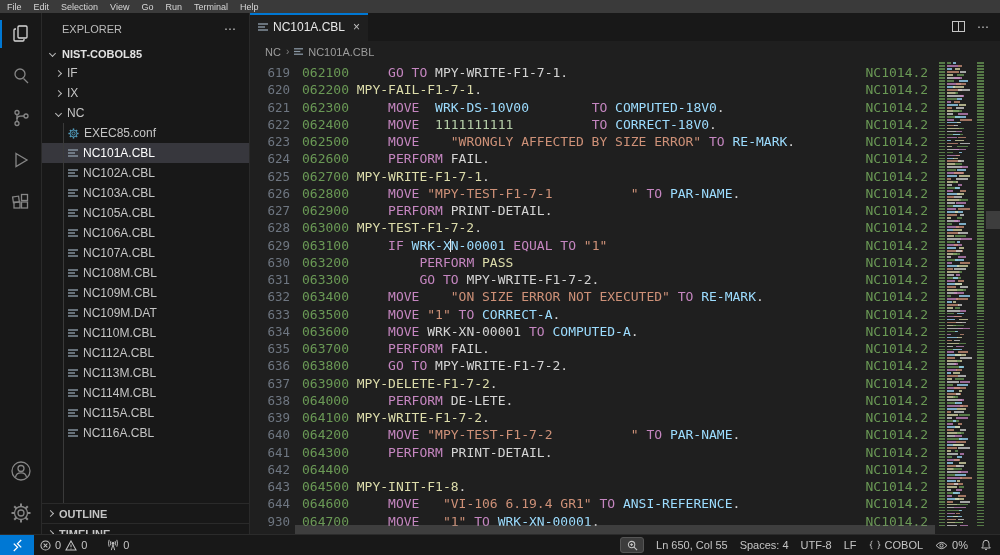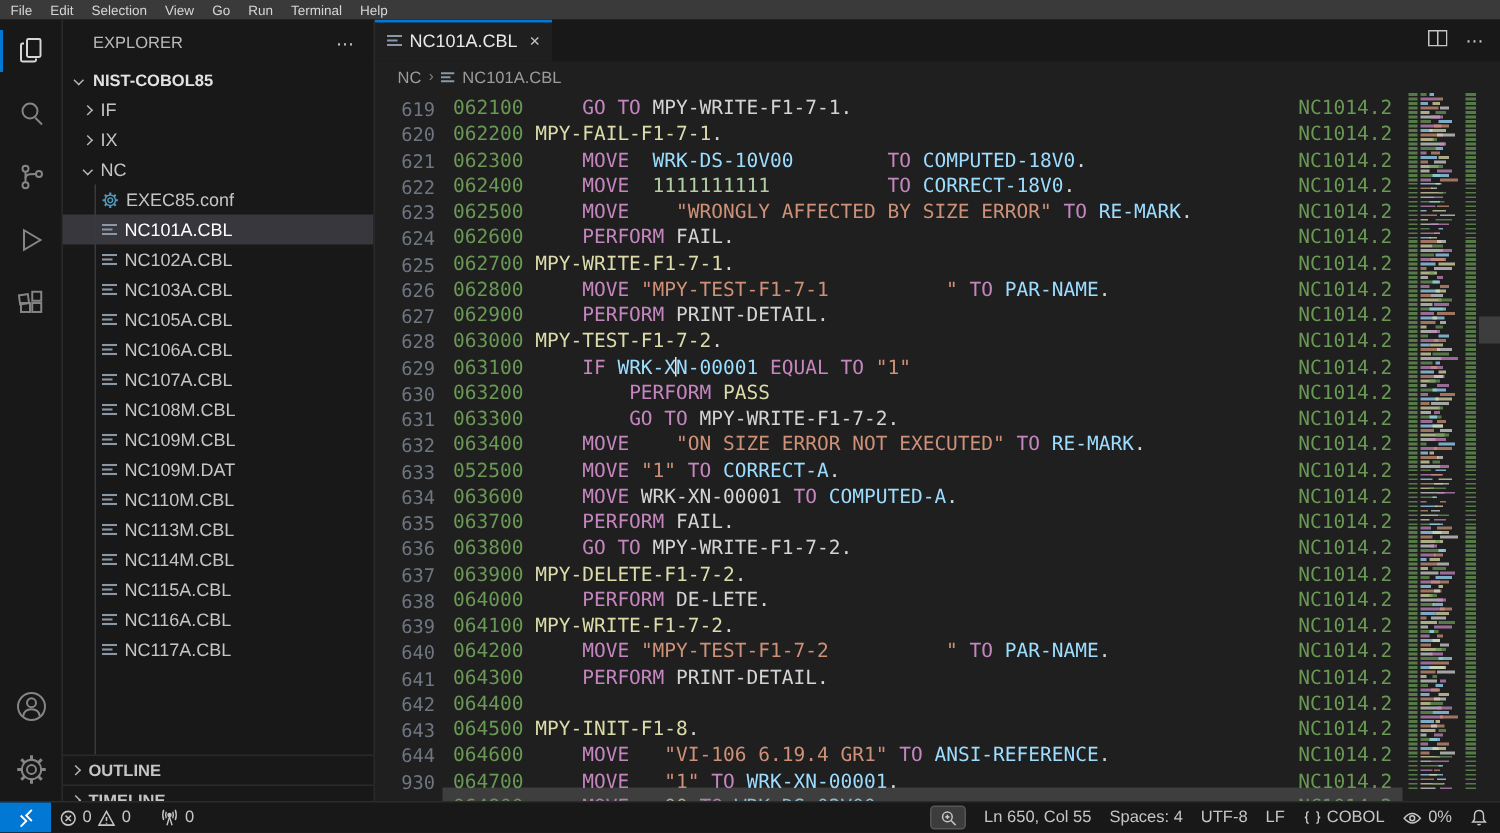--- a/index.html
+++ b/index.html
@@ -307,69 +307,69 @@
         <div class="tree-row file">
           <span class="file-ico">
             <svg width="10" height="10" viewBox="0 0 10 10">
               <g stroke="#8a98a5" stroke-width="1.4" fill="none">
                 <line x1="0" y1="2" x2="10" y2="2"></line>
                 <line x1="0" y1="5" x2="7" y2="5"></line>
                 <line x1="0" y1="8" x2="10" y2="8"></line>
               </g>
             </svg>
           </span>
-          <span>NC113M.CBL</span>
+          <span>NC112A.CBL</span>
         </div>
         <div class="tree-row file">
           <span class="file-ico">
             <svg width="10" height="10" viewBox="0 0 10 10">
               <g stroke="#8a98a5" stroke-width="1.4" fill="none">
                 <line x1="0" y1="2" x2="10" y2="2"></line>
                 <line x1="0" y1="5" x2="7" y2="5"></line>
                 <line x1="0" y1="8" x2="10" y2="8"></line>
               </g>
             </svg>
           </span>
-          <span>NC114M.CBL</span>
+          <span>NC113M.CBL</span>
         </div>
         <div class="tree-row file">
           <span class="file-ico">
             <svg width="10" height="10" viewBox="0 0 10 10">
               <g stroke="#8a98a5" stroke-width="1.4" fill="none">
                 <line x1="0" y1="2" x2="10" y2="2"></line>
                 <line x1="0" y1="5" x2="7" y2="5"></line>
                 <line x1="0" y1="8" x2="10" y2="8"></line>
               </g>
             </svg>
           </span>
-          <span>NC115A.CBL</span>
+          <span>NC114M.CBL</span>
         </div>
         <div class="tree-row file">
           <span class="file-ico">
             <svg width="10" height="10" viewBox="0 0 10 10">
               <g stroke="#8a98a5" stroke-width="1.4" fill="none">
                 <line x1="0" y1="2" x2="10" y2="2"></line>
                 <line x1="0" y1="5" x2="7" y2="5"></line>
                 <line x1="0" y1="8" x2="10" y2="8"></line>
               </g>
             </svg>
           </span>
-          <span>NC116A.CBL</span>
+          <span>NC115A.CBL</span>
         </div>
         <div class="tree-row file">
           <span class="file-ico">
             <svg width="10" height="10" viewBox="0 0 10 10">
               <g stroke="#8a98a5" stroke-width="1.4" fill="none">
                 <line x1="0" y1="2" x2="10" y2="2"></line>
                 <line x1="0" y1="5" x2="7" y2="5"></line>
                 <line x1="0" y1="8" x2="10" y2="8"></line>
               </g>
             </svg>
           </span>
-          <span>NC117A.CBL</span>
+          <span>NC116A.CBL</span>
         </div>
       </div>
     <div class="indent-guide"></div>
     <div class="sb-bottom" style="top:490px">
       <div class="sb-panel">
           <span class="chev right"></span>
           <span>OUTLINE</span>
         </div>
     </div>
     <div class="sb-bottom" style="top:510px">
@@ -428,21 +428,21 @@
         <div class="code-line"><span class="ln">623</span><span class="lc"><span class="s">062500</span><span class="p">     </span><span class="k">MOVE</span><span class="p">    </span><span class="t">"WRONGLY AFFECTED BY SIZE ERROR"</span><span class="p"> </span><span class="k">TO</span><span class="p"> </span><span class="i">RE-MARK</span><span class="p">.</span><span class="marker">NC1014.2</span></span></div>
         <div class="code-line"><span class="ln">624</span><span class="lc"><span class="s">062600</span><span class="p">     </span><span class="k">PERFORM</span><span class="p"> FAIL.</span><span class="marker">NC1014.2</span></span></div>
         <div class="code-line"><span class="ln">625</span><span class="lc"><span class="s">062700</span><span class="p"> </span><span class="f">MPY-WRITE-F1-7-1</span><span class="p">.</span><span class="marker">NC1014.2</span></span></div>
         <div class="code-line"><span class="ln">626</span><span class="lc"><span class="s">062800</span><span class="p">     </span><span class="k">MOVE</span><span class="p"> </span><span class="t">"MPY-TEST-F1-7-1          "</span><span class="p"> </span><span class="k">TO</span><span class="p"> </span><span class="i">PAR-NAME</span><span class="p">.</span><span class="marker">NC1014.2</span></span></div>
         <div class="code-line"><span class="ln">627</span><span class="lc"><span class="s">062900</span><span class="p">     </span><span class="k">PERFORM</span><span class="p"> PRINT-DETAIL.</span><span class="marker">NC1014.2</span></span></div>
         <div class="code-line"><span class="ln">628</span><span class="lc"><span class="s">063000</span><span class="p"> </span><span class="f">MPY-TEST-F1-7-2</span><span class="p">.</span><span class="marker">NC1014.2</span></span></div>
         <div class="code-line"><span class="ln">629</span><span class="lc"><span class="s">063100</span><span class="p">     </span><span class="k">IF</span><span class="p"> </span><span class="i">WRK-X</span><span class="cursor-bar"></span><span class="i">N-00001</span><span class="p"> </span><span class="k">EQUAL TO</span><span class="p"> </span><span class="t">"1"</span><span class="marker">NC1014.2</span></span></div>
         <div class="code-line"><span class="ln">630</span><span class="lc"><span class="s">063200</span><span class="p">         </span><span class="k">PERFORM</span><span class="p"> </span><span class="f">PASS</span><span class="marker">NC1014.2</span></span></div>
         <div class="code-line"><span class="ln">631</span><span class="lc"><span class="s">063300</span><span class="p">         </span><span class="k">GO TO</span><span class="p"> MPY-WRITE-F1-7-2.</span><span class="marker">NC1014.2</span></span></div>
         <div class="code-line"><span class="ln">632</span><span class="lc"><span class="s">063400</span><span class="p">     </span><span class="k">MOVE</span><span class="p">    </span><span class="t">"ON SIZE ERROR NOT EXECUTED"</span><span class="p"> </span><span class="k">TO</span><span class="p"> </span><span class="i">RE-MARK</span><span class="p">.</span><span class="marker">NC1014.2</span></span></div>
-        <div class="code-line"><span class="ln">633</span><span class="lc"><span class="s">052500</span><span class="p">     </span><span class="k">MOVE</span><span class="p"> </span><span class="t">"1"</span><span class="p"> </span><span class="k">TO</span><span class="p"> </span><span class="i">CORRECT-A</span><span class="p">.</span><span class="marker">NC1014.2</span></span></div>
+        <div class="code-line"><span class="ln">633</span><span class="lc"><span class="s">063500</span><span class="p">     </span><span class="k">MOVE</span><span class="p"> </span><span class="t">"1"</span><span class="p"> </span><span class="k">TO</span><span class="p"> </span><span class="i">CORRECT-A</span><span class="p">.</span><span class="marker">NC1014.2</span></span></div>
         <div class="code-line"><span class="ln">634</span><span class="lc"><span class="s">063600</span><span class="p">     </span><span class="k">MOVE</span><span class="p"> WRK-XN-00001 </span><span class="k">TO</span><span class="p"> </span><span class="i">COMPUTED-A</span><span class="p">.</span><span class="marker">NC1014.2</span></span></div>
         <div class="code-line"><span class="ln">635</span><span class="lc"><span class="s">063700</span><span class="p">     </span><span class="k">PERFORM</span><span class="p"> FAIL.</span><span class="marker">NC1014.2</span></span></div>
         <div class="code-line"><span class="ln">636</span><span class="lc"><span class="s">063800</span><span class="p">     </span><span class="k">GO TO</span><span class="p"> MPY-WRITE-F1-7-2.</span><span class="marker">NC1014.2</span></span></div>
         <div class="code-line"><span class="ln">637</span><span class="lc"><span class="s">063900</span><span class="p"> </span><span class="f">MPY-DELETE-F1-7-2</span><span class="p">.</span><span class="marker">NC1014.2</span></span></div>
         <div class="code-line"><span class="ln">638</span><span class="lc"><span class="s">064000</span><span class="p">     </span><span class="k">PERFORM</span><span class="p"> DE-LETE.</span><span class="marker">NC1014.2</span></span></div>
         <div class="code-line"><span class="ln">639</span><span class="lc"><span class="s">064100</span><span class="p"> </span><span class="f">MPY-WRITE-F1-7-2</span><span class="p">.</span><span class="marker">NC1014.2</span></span></div>
         <div class="code-line"><span class="ln">640</span><span class="lc"><span class="s">064200</span><span class="p">     </span><span class="k">MOVE</span><span class="p"> </span><span class="t">"MPY-TEST-F1-7-2          "</span><span class="p"> </span><span class="k">TO</span><span class="p"> </span><span class="i">PAR-NAME</span><span class="p">.</span><span class="marker">NC1014.2</span></span></div>
         <div class="code-line"><span class="ln">641</span><span class="lc"><span class="s">064300</span><span class="p">     </span><span class="k">PERFORM</span><span class="p"> PRINT-DETAIL.</span><span class="marker">NC1014.2</span></span></div>
         <div class="code-line"><span class="ln">642</span><span class="lc"><span class="s">064400</span><span class="marker">NC1014.2</span></span></div>
         <div class="code-line"><span class="ln">643</span><span class="lc"><span class="s">064500</span><span class="p"> </span><span class="f">MPY-INIT-F1-8</span><span class="p">.</span><span class="marker">NC1014.2</span></span></div>

